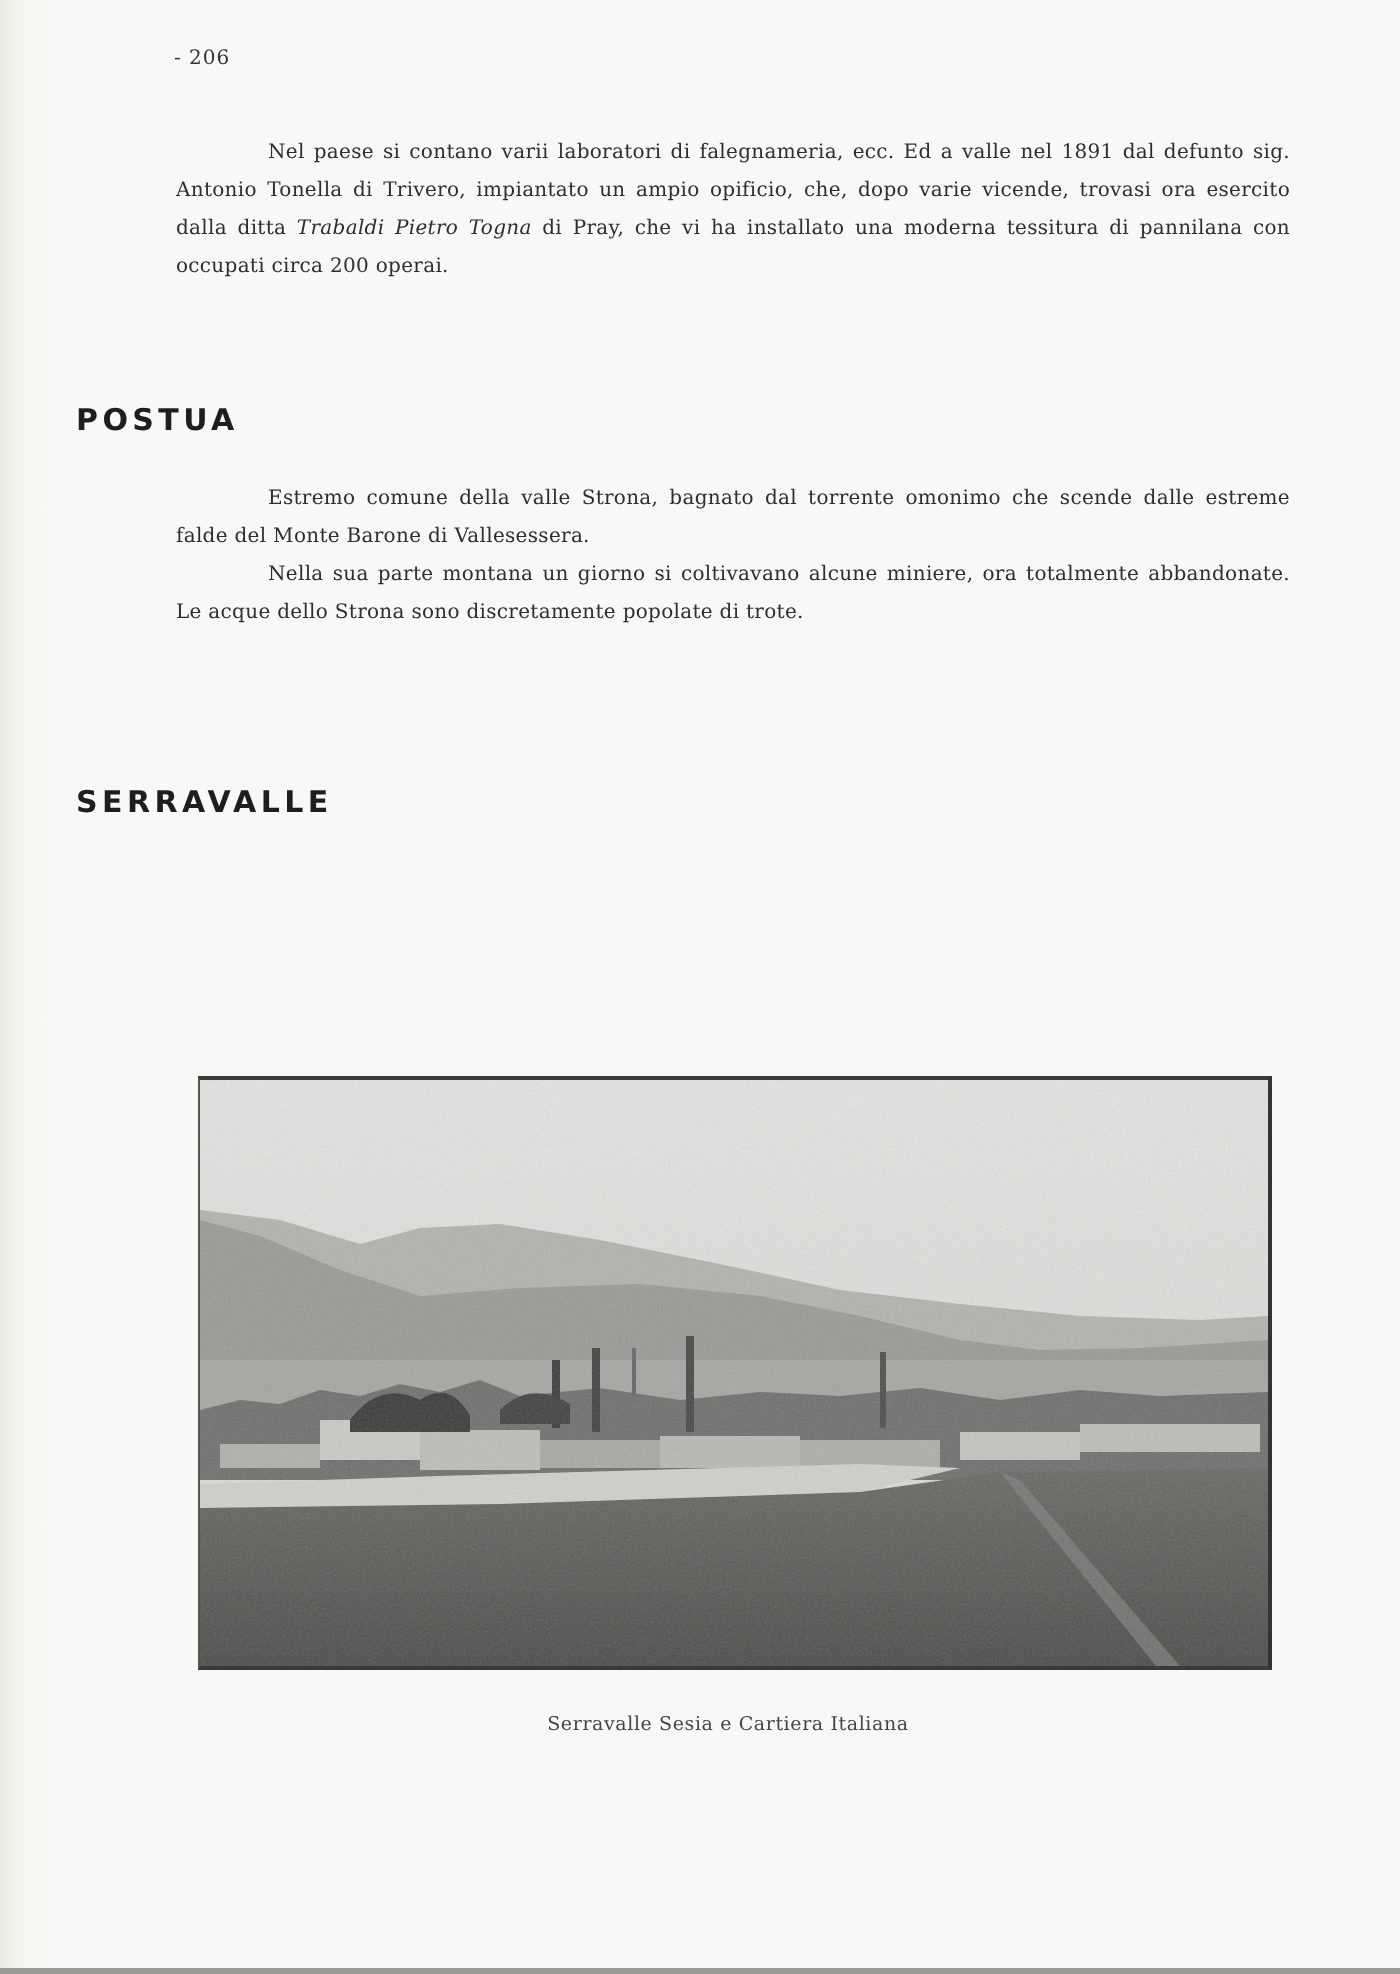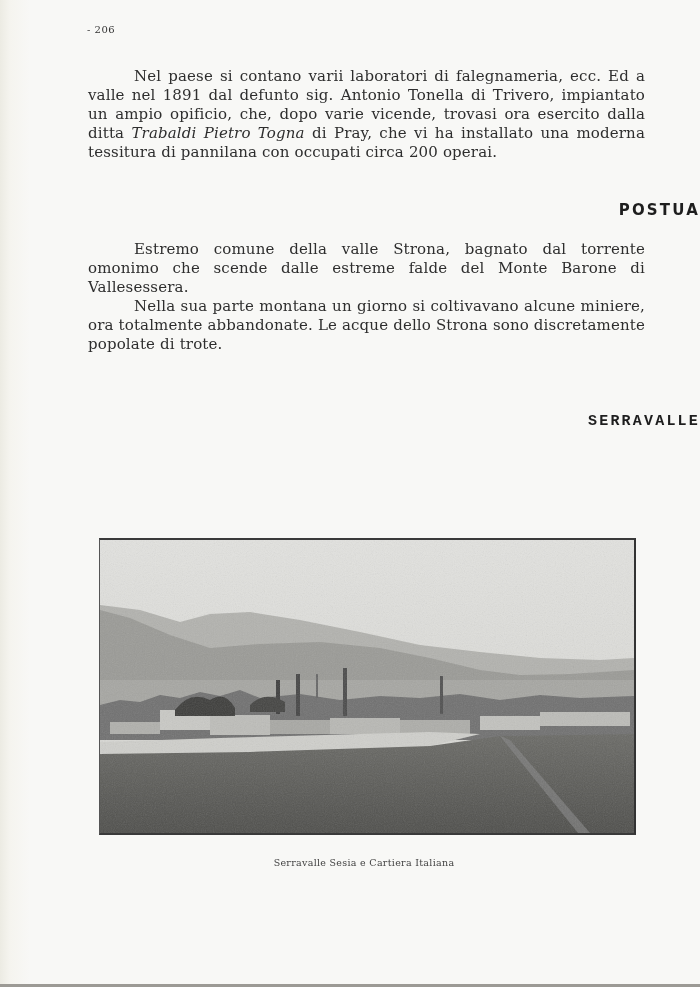--- a/index.html
+++ b/index.html
@@ -34,35 +34,35 @@
       left: 87px;
       top: 24px;
       font-size: 10px;
       letter-spacing: 0.5px;
       color: #333;
     }
     .text-block {
       position: absolute;
       left: 88px;
       width: 557px;
-      font-size: 15px;
+      font-size: 10px;
       line-height: 19px;
       text-align: justify;
       color: #2e2e2e;
       letter-spacing: 0.15px;
     }
     .text-block p {
       margin: 0;
       text-indent: 46px;
     }
     .heading {
       position: absolute;
       left: 0;
       width: 700px;
-      text-align: right;
+      text-align: left;
       font-family: "DejaVu Sans", "Liberation Sans", sans-serif;
       font-weight: bold;
       font-size: 15px;
       letter-spacing: 2.2px;
       color: #1e1e1e;
     }
     .heading span {
       display: inline-block;
       margin-left: 38px;
     }
@@ -111,21 +111,21 @@
 
   <div class="heading" style="top:201px;">
     <span>POSTUA</span>
   </div>
 
   <div class="text-block" style="top:240px;">
     <p>Estremo comune della valle Strona, bagnato dal torrente omonimo che scende dalle estreme falde del Monte Barone di Vallesessera.</p>
     <p>Nella sua parte montana un giorno si coltivavano alcune miniere, ora totalmente abbandonate. Le acque dello Strona sono discretamente popolate di trote.</p>
   </div>
 
-  <div class="heading" style="top:413px;font-family:Liberation Mono, monospace;">
+  <div class="heading" style="top:392px;">
     <span>SERRAVALLE</span>
   </div>
 
 
   <div class="photo-frame">
     <svg viewBox="0 0 534 293" preserveAspectRatio="none">
       <defs>
         <linearGradient id="sky" x1="0" y1="0" x2="0" y2="1">
           <stop offset="0" stop-color="#e2e2df"></stop>
           <stop offset="1" stop-color="#d4d4d0"></stop>

